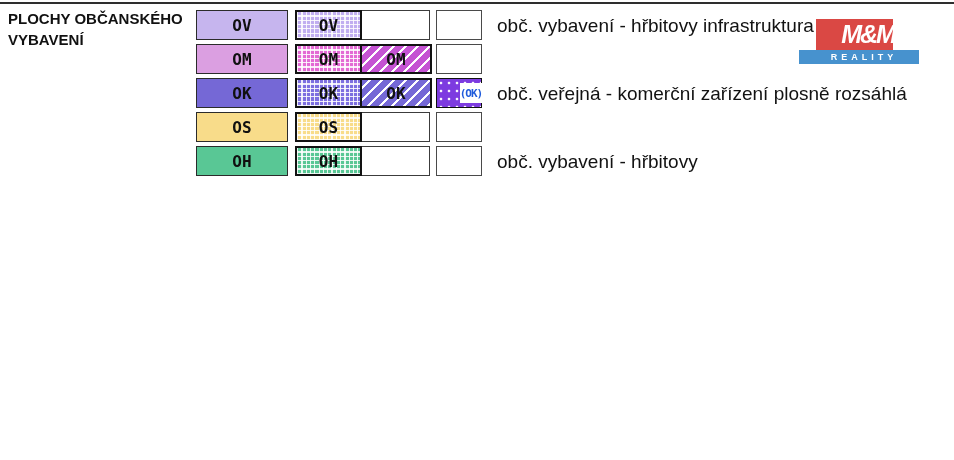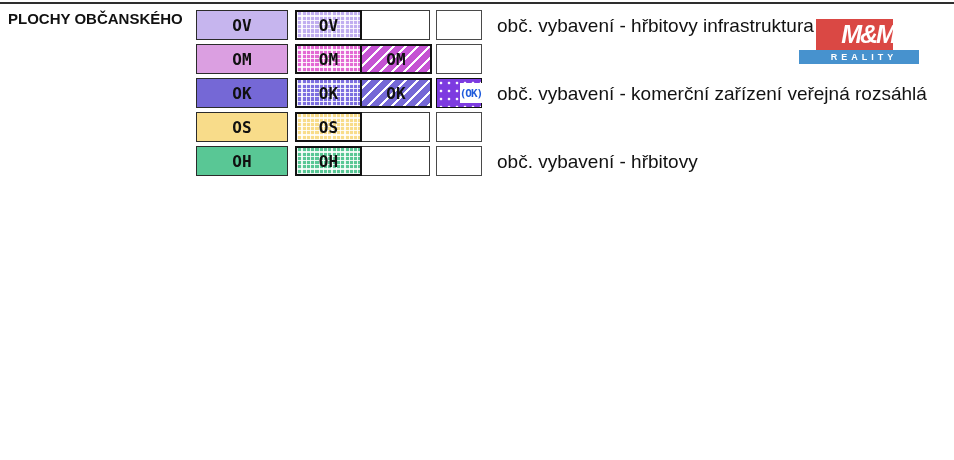--- a/index.html
+++ b/index.html
@@ -78,20 +78,21 @@
   }
 </style>
 </head>
 <body>
 
 <div class="page">
   <div class="topline"></div>
 
   <div class="title">
     <div>PLOCHY OBČANSKÉHO</div>
+    <div>VYBAVENÍ</div>
   </div>
 
   <div class="row r0">
     <div class="sw-solid" style="--c: #c6b5ee;">
       <span class="code-font">OV</span>
     </div>
     <div class="combo">
       <div class="sw-grid" style="--c: #c0aef0;">
         <span class="code-font">OV</span>
       </div>
@@ -123,21 +124,21 @@
       <div class="sw-grid" style="--c: #7d6fe0;">
         <span class="code-font">OK</span>
       </div>
       <div class="sw-stripes" style="--c: #7568d6;">
         <span class="code-font">OK</span>
       </div>
     </div>
     <div class="okbox" style="--frame: #7d3be0;">
       <div class="okbox-inner" style="--txt: #1f5bdb;">(OK)</div>
     </div>
-    <div class="rowtext">obč. vybavení - komerční zařízení veřejná rozsáhlá</div>
+    <div class="rowtext">obč. veřejná - komerční zařízení plosně rozsáhlá</div>
   </div>
 
   <div class="row r3">
     <div class="sw-solid" style="--c: #f8dc8a;">
       <span class="code-font">OS</span>
     </div>
     <div class="combo">
       <div class="sw-grid" style="--c: #f8dc8a;">
         <span class="code-font">OS</span>
       </div>

